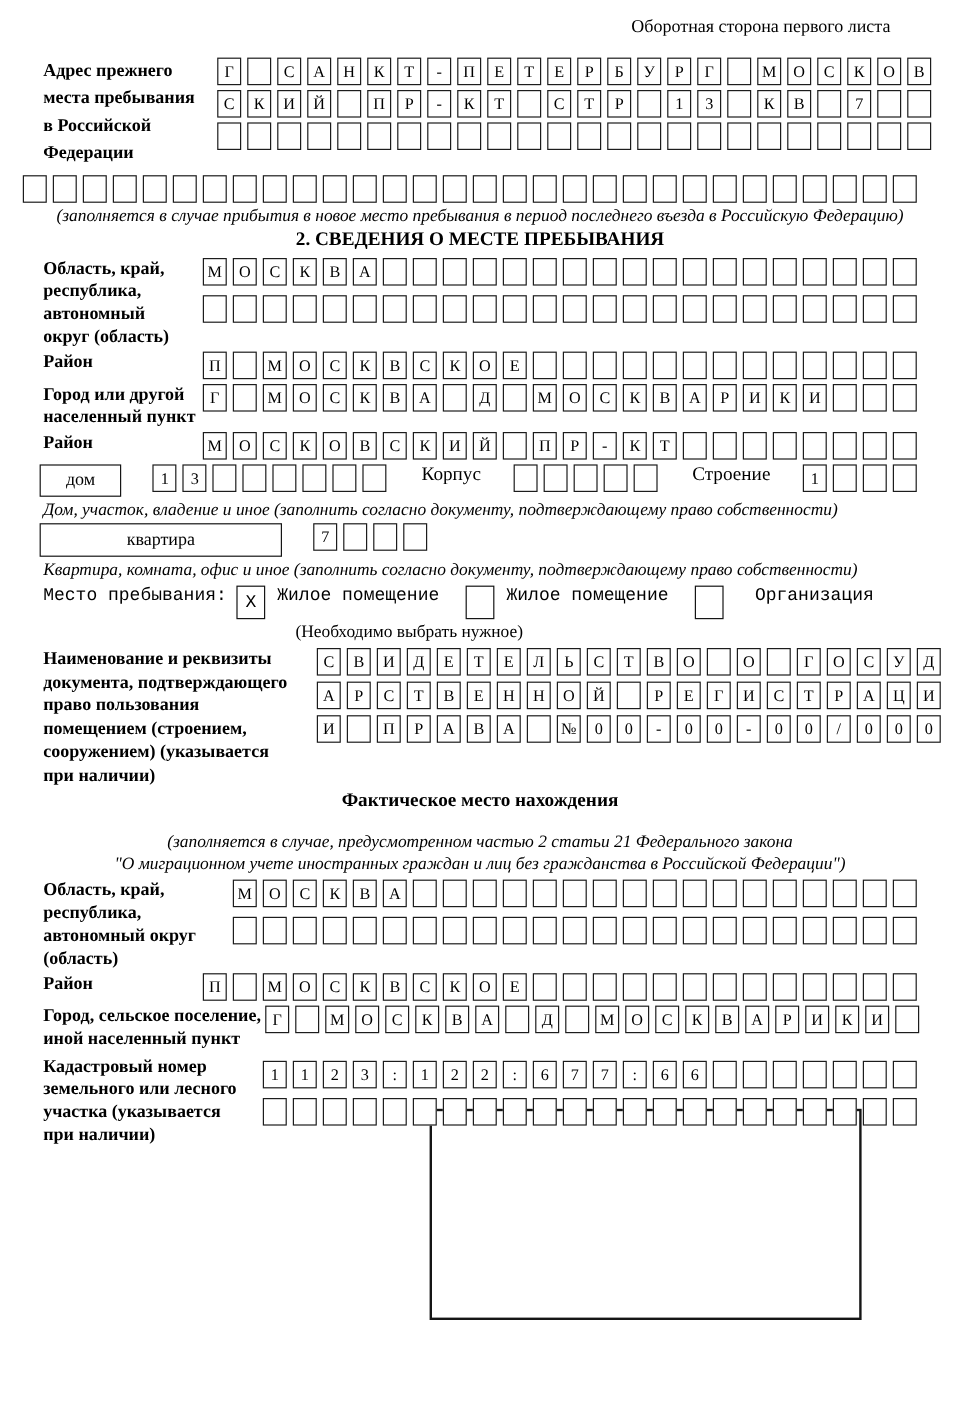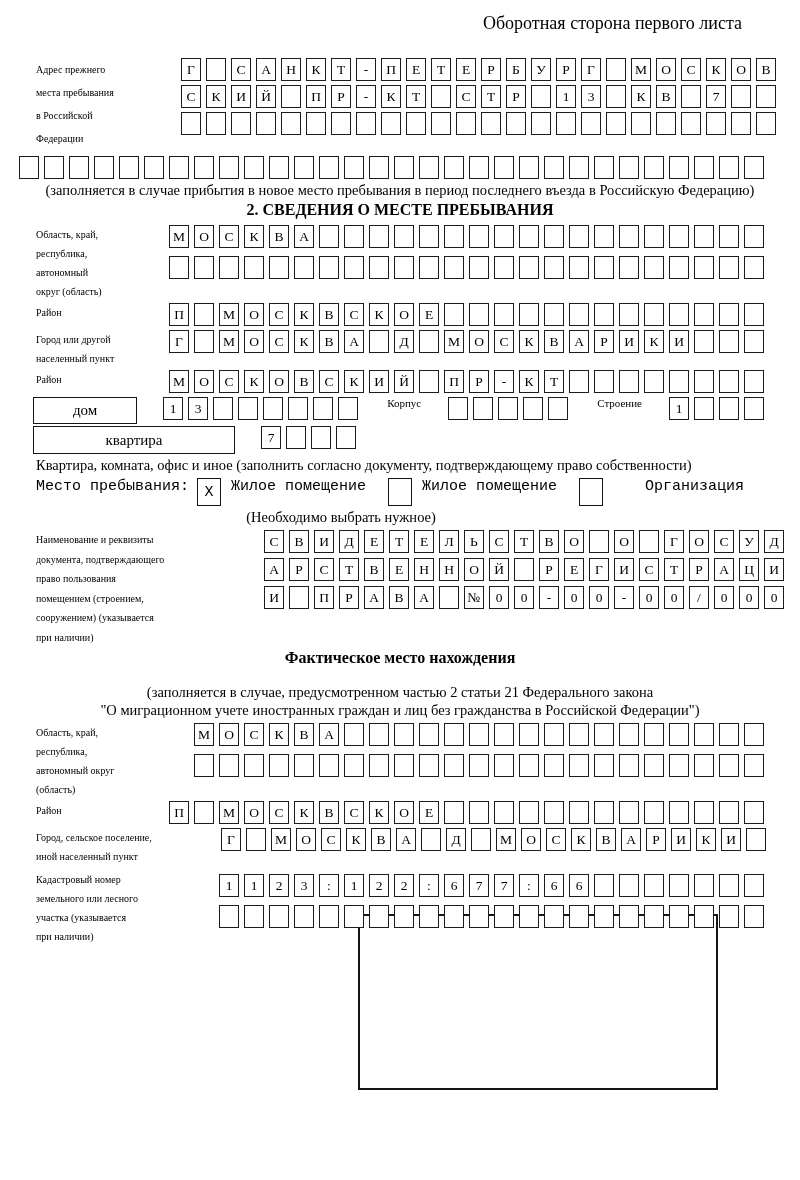--- a/index.html
+++ b/index.html
@@ -1,42 +1,42 @@
 <!DOCTYPE html>
 <html><head>
 <meta charset="utf-8">
 <style>
   html,body{margin:0;padding:0;background:#fff;}
   .page{
     width:800px;height:1180px;box-sizing:border-box;
     padding:14px 36px 0 36px;overflow:hidden;position:relative;
     font-family:"Liberation Serif","DejaVu Serif",serif;color:#000;background:#fff;
   }
-  .side-note{text-align:right;padding-right:22px;font-size:18px;line-height:18px;margin-bottom:26px;}
+  .side-note{text-align:right;padding-right:22px;font-size:15px;line-height:18px;margin-bottom:16px;}
   
   .cellrow{display:flex;gap:5px;}
   .cell{
     flex:0 0 20px;width:20px;height:23px;box-sizing:border-box;
     border:1.7px solid #1c1c1c;display:flex;align-items:center;justify-content:center;
     font-size:13.5px;line-height:1;background:#fff;
   }
   .frow{display:flex;align-items:flex-start;}
-  .flabel{white-space:pre-line;font-size:10px;line-height:19px;flex:0 0 auto;}
+  .flabel{white-space:pre-line;font-size:15px;line-height:19px;flex:0 0 auto;font-weight:bold;}
   .cells-area{flex:1 1 auto;display:flex;flex-direction:column;align-items:stretch;}
   .cells-area .cellrow{justify-content:flex-end;}
   .gap8{row-gap:8px;display:flex;flex-direction:column;}
   .gap4{row-gap:4px;display:flex;flex-direction:column;}
   .addr-label{line-height:23px;}
   .addr-row4{margin-left:-31px;margin-top:6px;justify-content:flex-end;}
-  .note{font-size:14.5px;line-height:18px;}
+  .note{font-size:14.5px;line-height:18px;font-style:italic;}
   .center{text-align:center;}
   .sec-title{text-align:center;font-weight:bold;font-size:16px;line-height:18px;}
   .wide-box{box-sizing:border-box;border:1.8px solid #151515;display:flex;align-items:center;justify-content:center;font-size:15px;background:#fff;}
   .house-row,.apt-row{display:flex;align-items:flex-start;gap:19px;}
-  .inline-label{font-size:11px;margin:0 8px 0 10px;}
+  .inline-label{font-size:16px;margin:0 8px 0 10px;}
   .stay-row{display:flex;font-size:15px;font-family:Liberation Mono, monospace;}
   .checkbox{box-sizing:border-box;flex:0 0 24px;width:24px;height:28px;border:1.8px solid #151515;display:flex;align-items:center;justify-content:center;font-size:15px;}
   .stay-note{width:400px;margin-left:105px;text-align:center;font-size:14.5px;margin-top:3px;}
   .confirm-box{width:360px;height:176px;box-sizing:border-box;border:2px solid #151515;margin-left:322px;margin-top:-32px;background:#fff;}
   .confirm-note{width:408px;margin-left:308px;text-align:center;font-size:14.5px;line-height:19.5px;margin-top:5px;}
   .doc-label{line-height:19.5px;}
   .mt2{margin-top:2px;} .mt3{margin-top:16px;} .mt4{margin-top:4px;} .mt6{margin-top:6px;}
 </style>
 </head>
 <body>
@@ -346,40 +346,41 @@
         <span class="cell"></span>
       </div>
     <div class="inline-label">Строение</div>
     <div class="cellrow">
         <span class="cell">1</span>
         <span class="cell"></span>
         <span class="cell"></span>
         <span class="cell"></span>
       </div>
   </div>
+  <div class="note mt2">Дом, участок, владение и иное (заполнить согласно документу, подтверждающему право собственности)</div>
 
   <div class="apt-row mt2">
     <div class="wide-box" style="width:202px;height:28px;margin-left:-3px">квартира</div>
     <div class="cellrow" style="margin-left:7px">
         <span class="cell">7</span>
         <span class="cell"></span>
         <span class="cell"></span>
         <span class="cell"></span>
       </div>
   </div>
   <div class="note mt2">Квартира, комната, офис и иное (заполнить согласно документу, подтверждающему право собственности)</div>
 
   <div class="stay-row mt4">
     <span>Место пребывания:</span>
     <span class="checkbox" style="margin-left:8px">X</span>
     <span style="margin-left:10px">Жилое помещение</span>
     <span class="checkbox" style="margin-left:22px"></span>
     <span style="margin-left:10px">Жилое помещение</span>
     <span class="checkbox" style="margin-left:22px"></span>
-    <span style="margin-left:42px">Организация</span>
+    <span style="margin-left:26px">Организация</span>
   </div>
   <div class="stay-note">(Необходимо выбрать нужное)</div>
 
   <div class="frow mt4">
     <div class="flabel doc-label" style="width:228px">Наименование и реквизиты
 документа, подтверждающего
 право пользования
 помещением (строением,
 сооружением) (указывается
 при наличии)</div>

